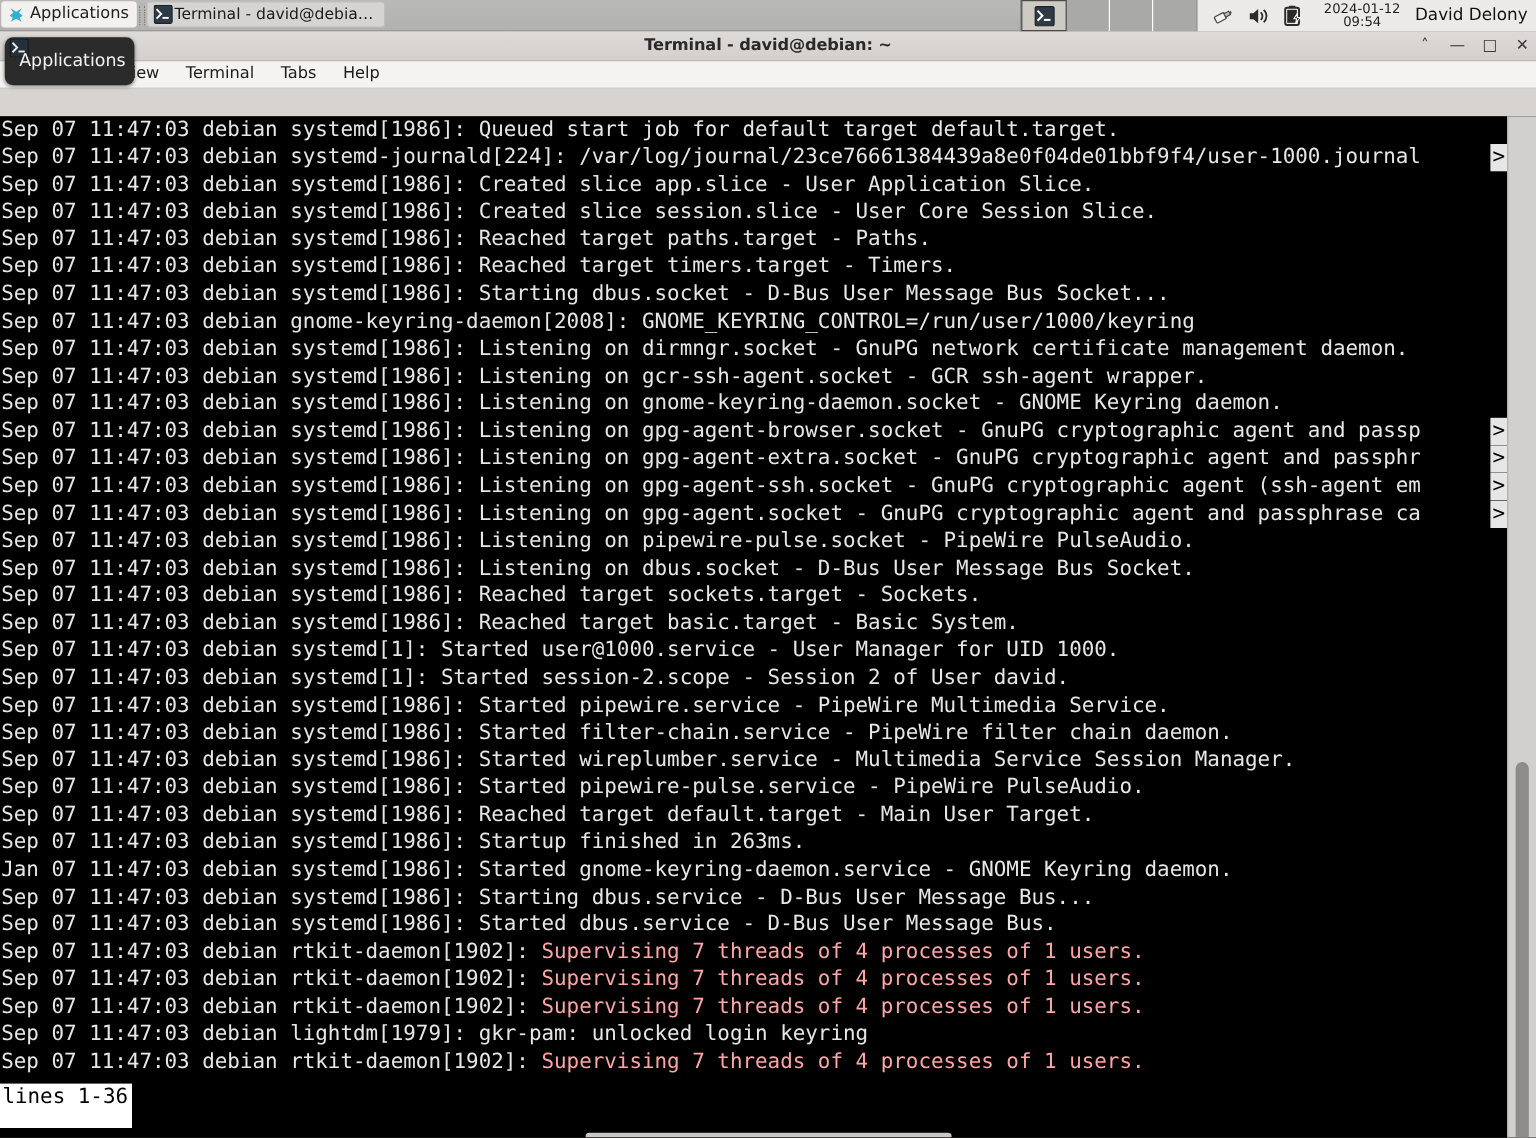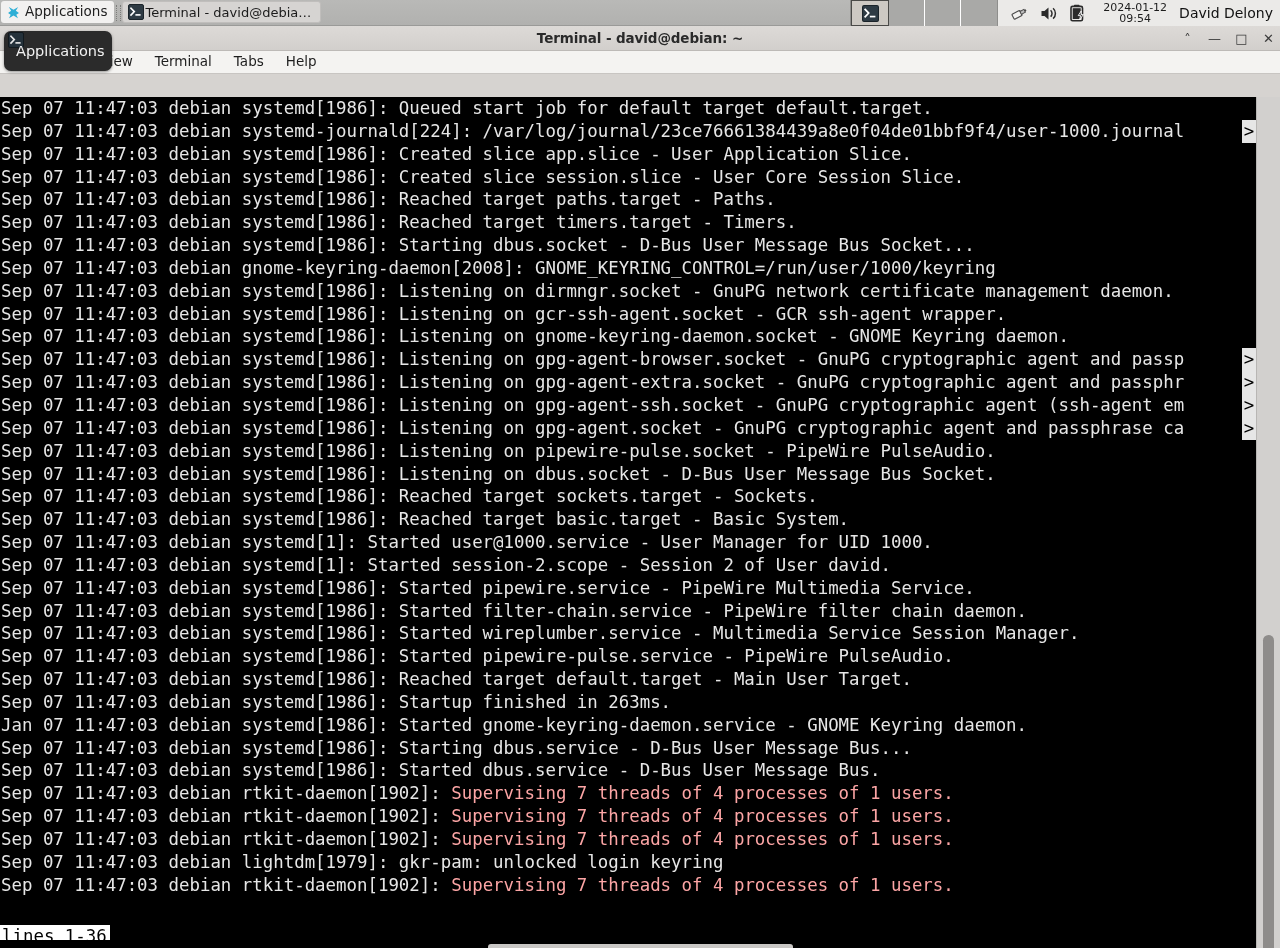--- a/index.html
+++ b/index.html
@@ -274,21 +274,21 @@
     color: #000;
     text-align: center;
     line-height: 22.85px;
     font-family: "DejaVu Sans Mono", monospace;
     font-size: 17.4px;
   }
   #status-line {
     position: absolute;
     left: 0;
     bottom: 32px;
-    height: 15px;
+    height: 37px;
     line-height: 22.85px;
     background: #ffffff;
     color: #000000;
     font-family: "DejaVu Sans Mono", "Liberation Mono", monospace;
     font-size: 17.4px;
     padding: 0 3px 0 2px;
     white-space: pre;
   }
 
   

